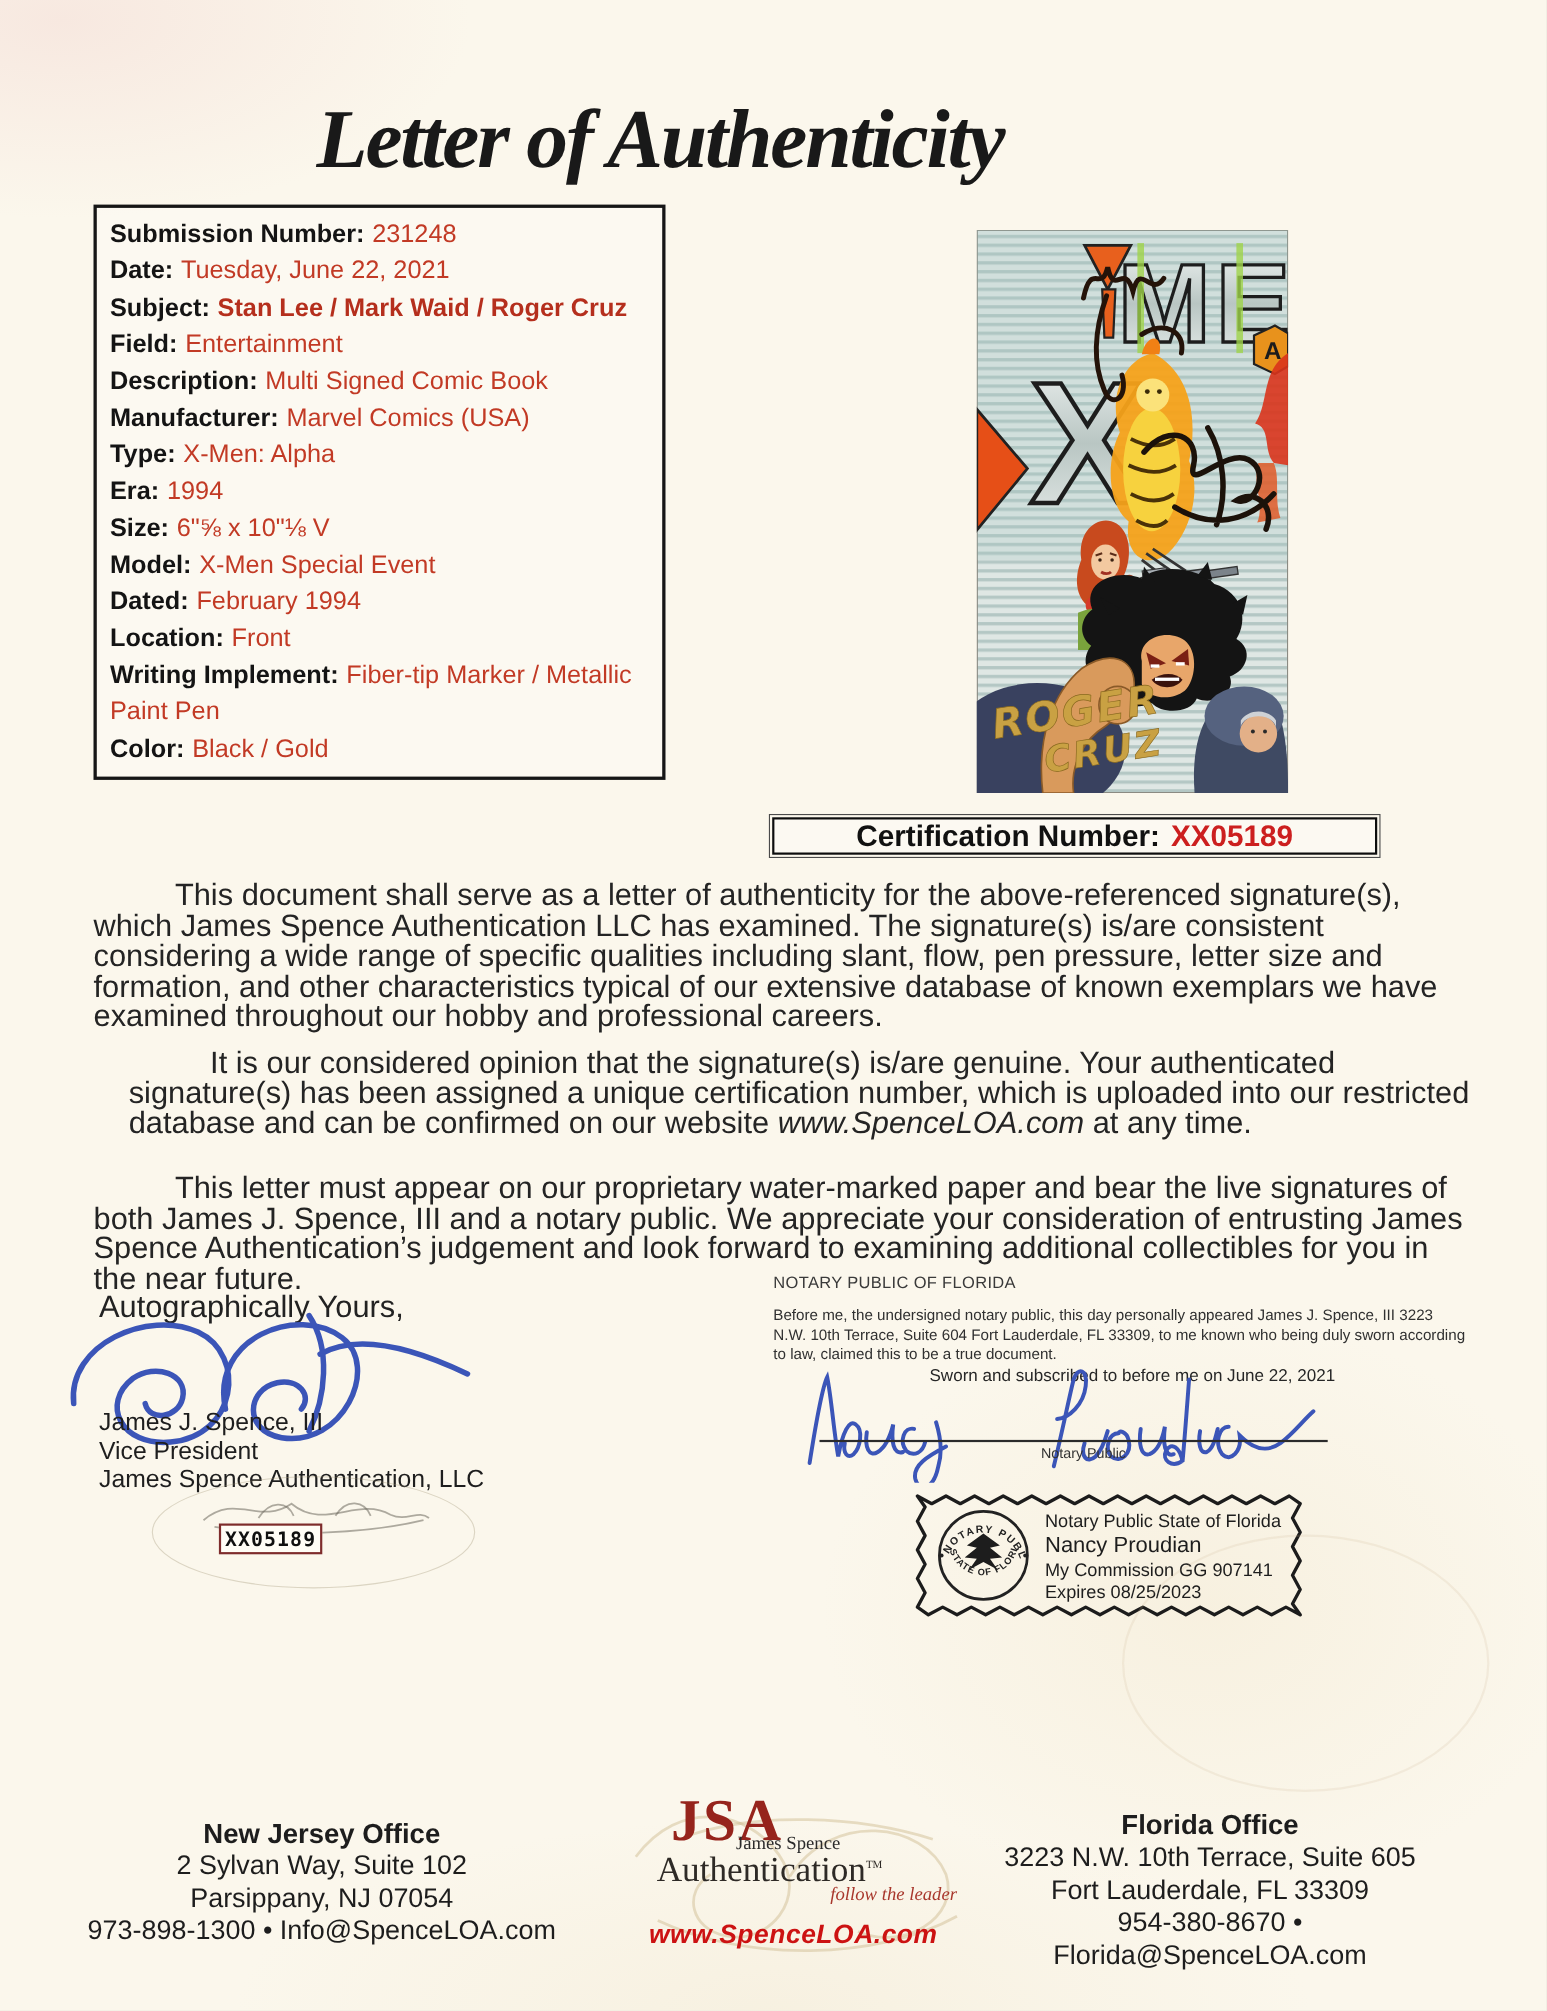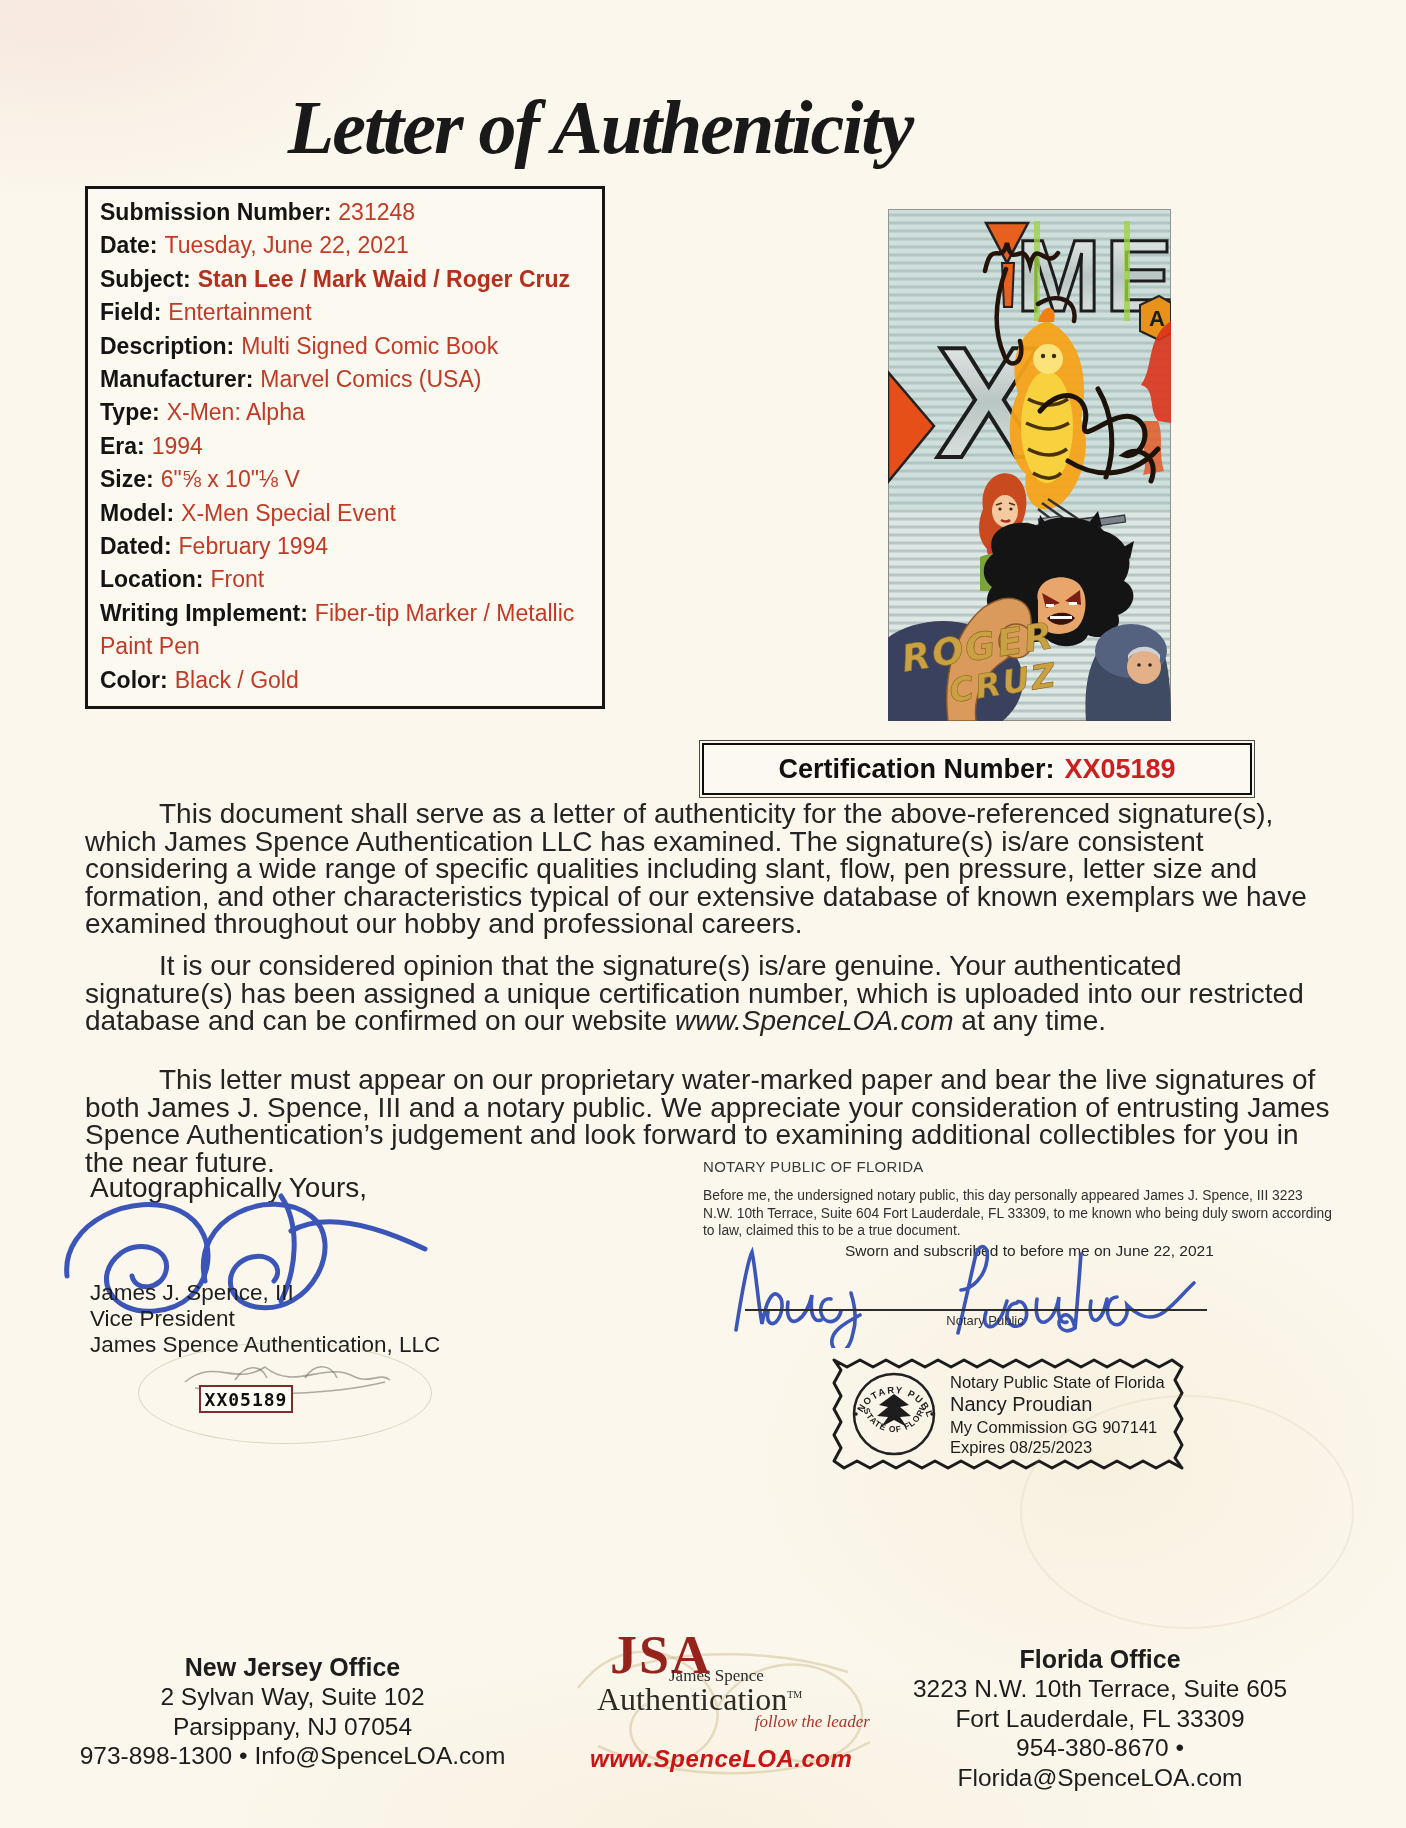--- a/index.html
+++ b/index.html
@@ -24,21 +24,21 @@
     top:186px;left:85px;width:520px;box-sizing:border-box;
     border:3px solid #161616;background:rgba(255,255,255,.25);
     padding:7px 14px 9px 12px;font-size:23px;line-height:33.4px;
   }
   .drow{white-space:normal;}
   .dlabel{font-weight:bold;color:#141414;}
   .dval{color:#c23a25;margin-left:7px;}
   .dval.bold{font-weight:bold;color:#b52f1d;}
   
   .certbox{
-    top:743px;left:702px;width:550px;height:52px;box-sizing:border-box;
+    top:743px;left:702px;width:550px;height:34px;box-sizing:border-box;
     border:2.5px solid #0d0d0d;outline:1px solid #4a4a4a;outline-offset:2px;
     display:flex;align-items:center;justify-content:center;background:rgba(255,255,255,.3);
     font-size:27px;font-weight:bold;color:#111;white-space:nowrap;
   }
   .certbox .num{color:#cc1f1f;margin-left:10px;}
   
   .para{left:85px;width:1246px;font-size:28px;line-height:27.6px;color:#242424;text-indent:74px;}
   .para .link{font-style:italic;}
   
   .salutation{top:1172px;left:90px;font-size:28px;color:#222;}
@@ -183,21 +183,21 @@
       <path d="M152,202 C176,174 203,188 197,214 C191,240 226,198 247,209 C268,220 252,252 236,246 C252,235 272,250 263,272 M180,252 C212,272 246,266 270,240 M210,180 C225,205 228,240 218,268" stroke="#1c120a" stroke-width="5" fill="none" stroke-linecap="round"></path>
     </svg>
   </div>
 
   <div class="abs certbox">
     <span>Certification Number:</span>
     <span class="num">XX05189</span>
   </div>
 
   <div class="abs para" style="top:800px;">This document shall serve as a letter of authenticity for the above-referenced signature(s), which James Spence Authentication LLC has examined.  The signature(s) is/are consistent considering a wide range of specific qualities including slant, flow, pen pressure, letter size and formation, and other characteristics typical of our extensive database of known exemplars we have examined throughout our hobby and professional careers.</div>
-  <div class="abs para" style="top:952px;"><span>It is our considered opinion that the signature(s) is/are genuine. Your authenticated signature(s) has been assigned a unique certification number, which is uploaded into our restricted database and can be confirmed on our website </span><span class="link">www.SpenceLOA.com</span><span> at any time.</span></div>
+  <div class="abs para" style="top:952px;margin-left:32px;"><span>It is our considered opinion that the signature(s) is/are genuine. Your authenticated signature(s) has been assigned a unique certification number, which is uploaded into our restricted database and can be confirmed on our website </span><span class="link">www.SpenceLOA.com</span><span> at any time.</span></div>
   <div class="abs para" style="top:1066px;">This letter must appear on our proprietary water-marked paper and bear the live signatures of both James J. Spence, III and a notary public. We appreciate your consideration of entrusting James Spence Authentication’s judgement and look forward to examining additional collectibles for you in the near future.</div>
 
   <div class="abs salutation">Autographically Yours,</div>
   <div class="abs" style="top:1180px;left:55px;width:382px;height:156px;">
     <svg width="382" height="156" viewBox="0 0 382 156">
       <g stroke="#3b55b8" stroke-width="5" fill="none" stroke-linecap="round">
         <path d="M12,96 C6,42 80,10 125,31 C170,52 160,126 100,131 C55,135 36,96 66,73 C86,59 116,69 111,91 C107,109 81,113 77,96"></path>
         <path d="M150,101 C136,36 216,6 256,36 C291,63 256,136 201,127 C166,121 169,83 197,77 C217,73 229,89 219,101"></path>
         <path d="M226,16 C246,46 241,91 226,121"></path>
         <path d="M236,51 C271,31 322,46 370,69"></path>

